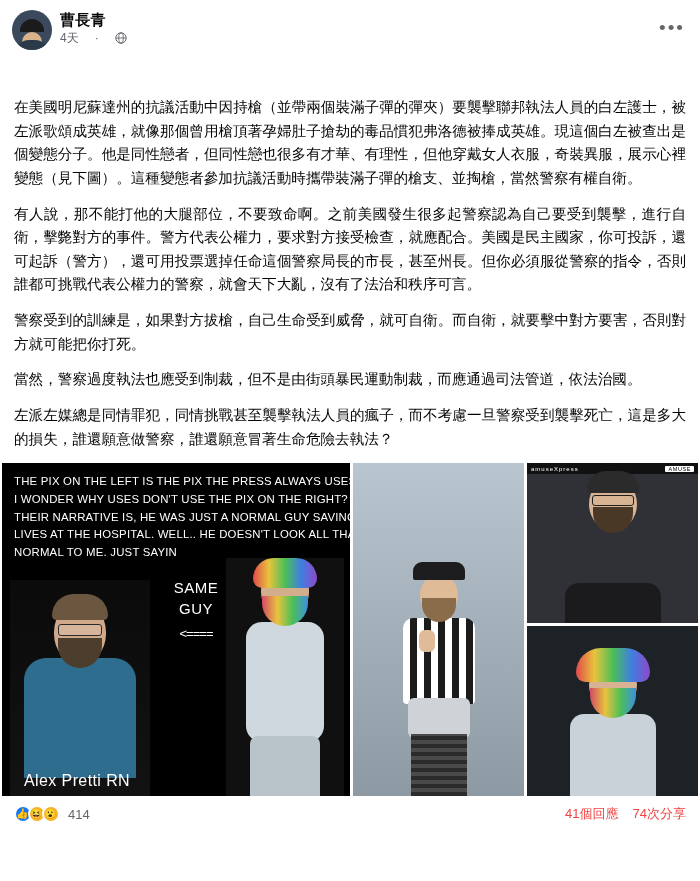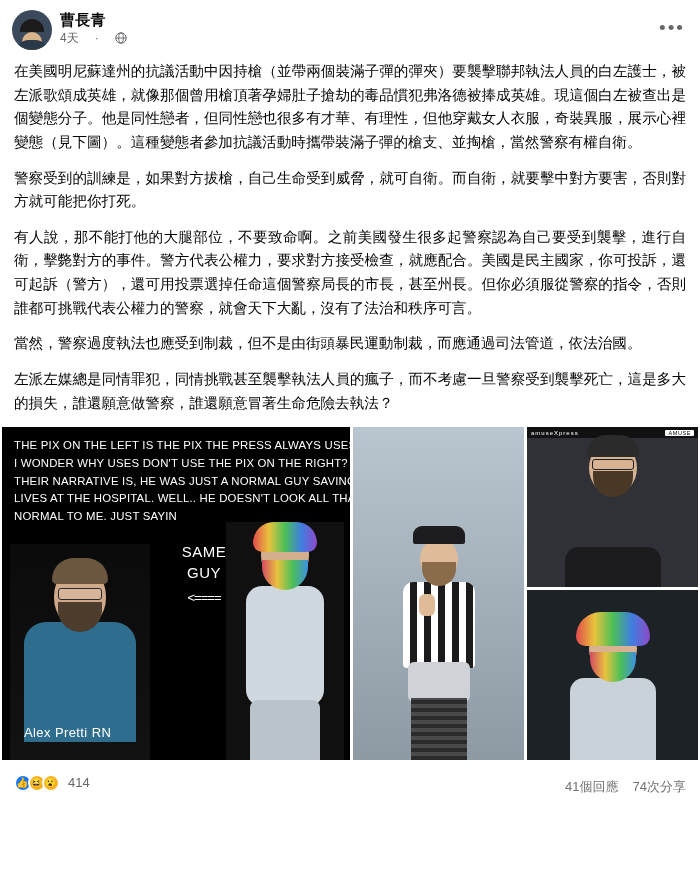--- a/index.html
+++ b/index.html
@@ -110,20 +110,21 @@
     line-height: 1;
     cursor: pointer;
     user-select: none;
   }
   
   .post-body {
     padding: 4px 14px 10px 14px;
     font-size: 14.6px;
     line-height: 1.62;
     color: #050505;
+    margin-top: 36px;
   }
   .post-body p {
     margin: 0 0 12px 0;
     text-align: justify;
     text-justify: inter-character;
   }
   .post-body p:last-child { margin-bottom: 2px; }
   
   .media-grid {
     display: flex;
@@ -206,28 +207,28 @@
     transform: translateX(-50%);
     bottom: 18px;
     width: 112px;
     height: 120px;
     border-radius: 22px 22px 0 0;
     background: #2f6d8f;
   }
   .meme-caption {
     position: absolute;
     left: 14px;
-    bottom: 20px;
+    bottom: 6px;
     color: #fff;
-    font-size: 13px;
+    font-size: 16px;
     letter-spacing: 0.4px;
   }
   .same-guy {
     position: absolute;
-    left: 160px;
+    left: 152px;
     top: 22px;
     width: 84px;
     color: #fff;
     text-align: center;
     font-size: 15px;
     line-height: 1.35;
     letter-spacing: 0.5px;
   }
   .same-guy .arrow {
     font-size: 13px;
@@ -435,23 +436,22 @@
     font-size: 13px;
     color: #65676b;
     margin-left: 3px;
   }
   .footer-right {
     display: flex;
     gap: 14px;
   }
   .footer-right span {
     font-size: 13px;
-    color: #737373;
+    color: #ef4444;
     cursor: pointer;
-    margin-top: 9px;
   }
 </style>
 </head>
 <body>
 
 <div class="post">
 
   <div class="post-header">
     <div class="avatar">
       <div class="hair"></div>
@@ -470,22 +470,22 @@
             <line x1="0.9" y1="6" x2="11.1" y2="6" stroke="#65676b" stroke-width="0.9"></line>
           </svg>
         </span>
       </div>
     </div>
     <div class="more-button">•••</div>
   </div>
 
   <div class="post-body">
     <p>在美國明尼蘇達州的抗議活動中因持槍（並帶兩個裝滿子彈的彈夾）要襲擊聯邦執法人員的白左護士，被左派歌頌成英雄，就像那個曾用槍頂著孕婦肚子搶劫的毒品慣犯弗洛德被捧成英雄。現這個白左被查出是個變態分子。他是同性戀者，但同性戀也很多有才華、有理性，但他穿戴女人衣服，奇裝異服，展示心裡變態（見下圖）。這種變態者參加抗議活動時攜帶裝滿子彈的槍支、並掏槍，當然警察有權自衛。</p>
+    <p>有人說，那不能打他的大腿部位，不要致命啊。之前美國發生很多起警察認為自己要受到襲擊，進行自衛，擊斃對方的事件。警方代表公權力，要求對方接受檢查，就應配合。美國是民主國家，你可投訴，還可起訴（警方），還可用投票選掉任命這個警察局長的市長，甚至州長。但你必須服從警察的指令，否則誰都可挑戰代表公權力的警察，就會天下大亂，沒有了法治和秩序可言。</p>
     <p>警察受到的訓練是，如果對方拔槍，自己生命受到威脅，就可自衛。而自衛，就要擊中對方要害，否則對方就可能把你打死。</p>
-    <p>有人說，那不能打他的大腿部位，不要致命啊。之前美國發生很多起警察認為自己要受到襲擊，進行自衛，擊斃對方的事件。警方代表公權力，要求對方接受檢查，就應配合。美國是民主國家，你可投訴，還可起訴（警方），還可用投票選掉任命這個警察局長的市長，甚至州長。但你必須服從警察的指令，否則誰都可挑戰代表公權力的警察，就會天下大亂，沒有了法治和秩序可言。</p>
     <p>當然，警察過度執法也應受到制裁，但不是由街頭暴民運動制裁，而應通過司法管道，依法治國。</p>
     <p>左派左媒總是同情罪犯，同情挑戰甚至襲擊執法人員的瘋子，而不考慮一旦警察受到襲擊死亡，這是多大的損失，誰還願意做警察，誰還願意冒著生命危險去執法？</p>
   </div>
 
   <div class="media-grid">
 
     <div class="media-left">
       <div class="meme-text">
         <div>THE PIX ON THE LEFT IS THE PIX THE PRESS ALWAYS USES.</div>
         <div>I WONDER WHY USES DON'T USE THE PIX ON THE RIGHT?</div>

